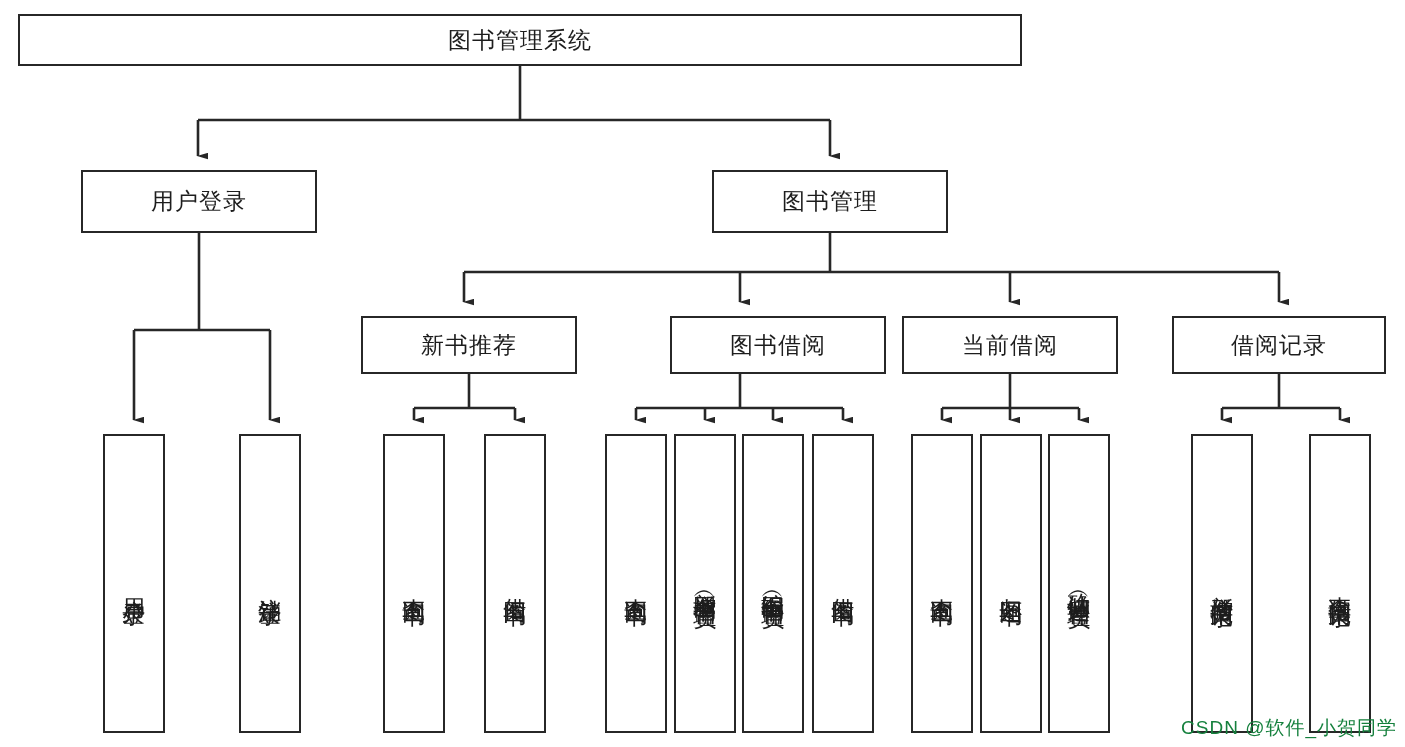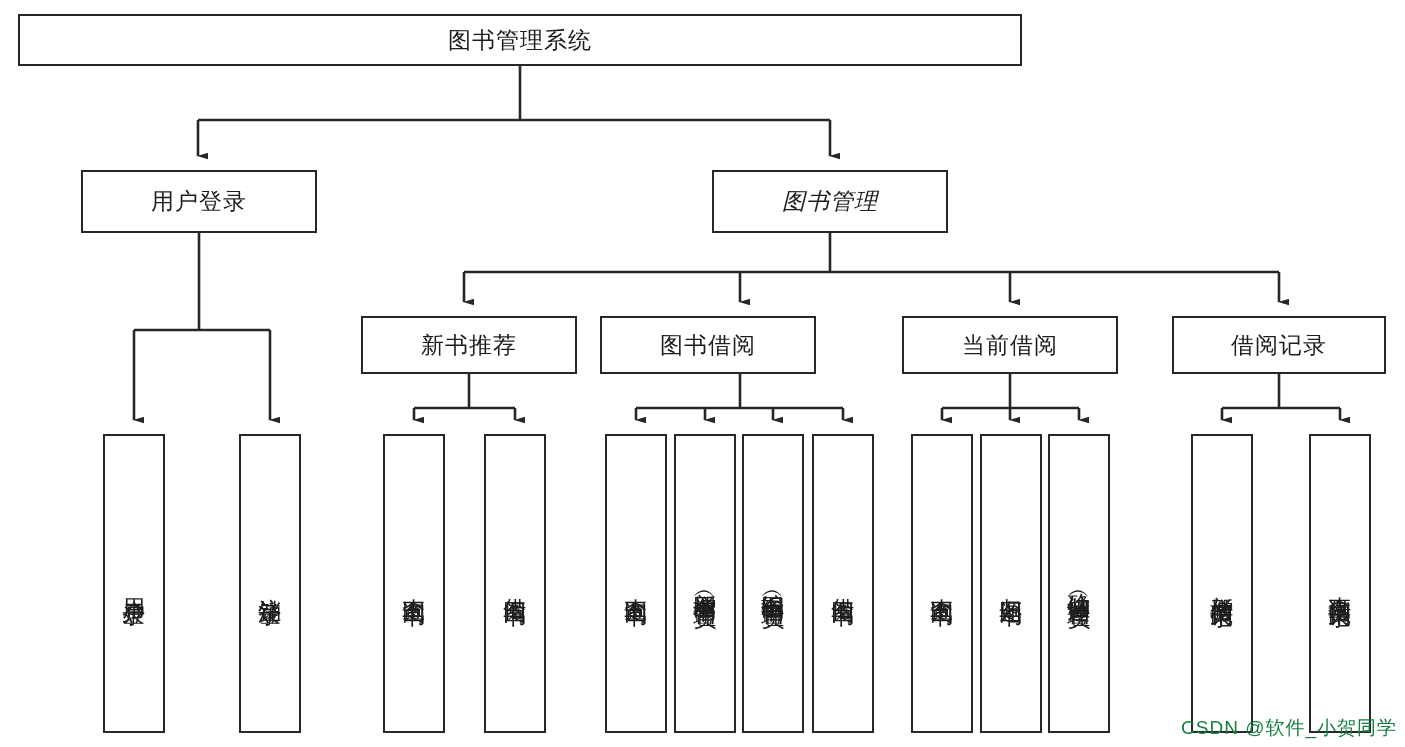--- a/index.html
+++ b/index.html
@@ -77,28 +77,28 @@
     </g>
   </svg>
 
   <div class="node horiz root" style="left:18px;top:14px;width:1004px;height:52px;">
     <span>图书管理系统</span>
   </div>
 
   <div class="node horiz" style="left:81px;top:170px;width:236px;height:63px;">
     <span>用户登录</span>
   </div>
-  <div class="node horiz" style="left:712px;top:170px;width:236px;height:63px;font-style:italic;">
+  <div class="node horiz" style="left:712px;top:170px;width:236px;height:63px;">
     <span>图书管理</span>
   </div>
 
   <div class="node horiz" style="left:361px;top:316px;width:216px;height:58px;">
     <span>新书推荐</span>
   </div>
-  <div class="node horiz" style="left:600px;top:316px;width:216px;height:58px;justify-content:center;">
+  <div class="node horiz" style="left:670px;top:316px;width:216px;height:58px;justify-content:center;">
     <span>图书借阅</span>
   </div>
   <div class="node horiz" style="left:1172px;top:316px;width:214px;height:58px;">
     <span>借阅记录</span>
   </div>
   <div class="node horiz" style="left:902px;top:316px;width:216px;height:58px;">
     <span>当前借阅</span>
   </div>
 
   <div class="node vert" style="left:103px;top:434px;width:62px;height:299px;">

